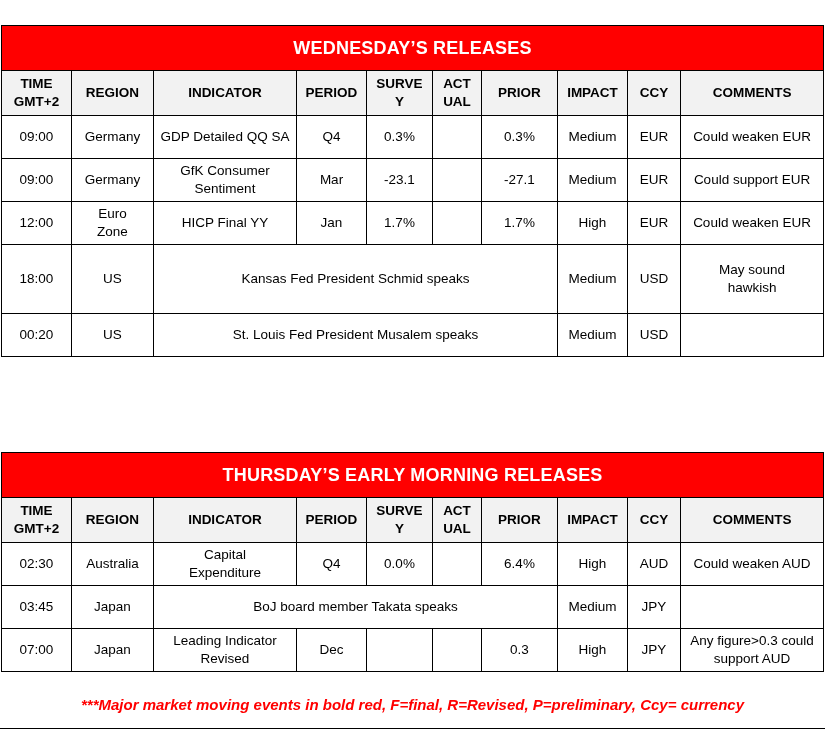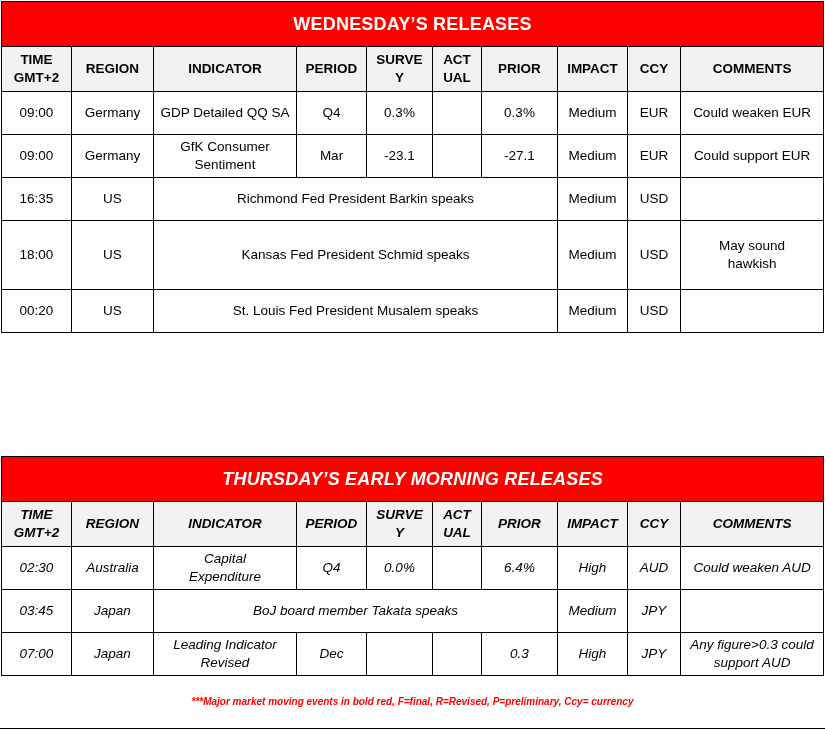--- a/index.html
+++ b/index.html
@@ -1,30 +1,30 @@
 <!DOCTYPE html>
 <html><head>
 <meta charset="utf-8">
 <style>
   html, body { margin: 0; padding: 0; background: #ffffff; }
   body { width: 825px; height: 731px; position: relative; overflow: hidden;
          font-family: "Liberation Sans", "DejaVu Sans", sans-serif; color: #000; }
-  table.cal { position: absolute; left: 1px; border-collapse: collapse; table-layout: fixed; width: 822px; }
+  table.cal { position: absolute; left: 1px; border-collapse: collapse; table-layout: fixed; width: 822px; margin-top: 24px; }
   table.cal td { border: 1.5px solid #000; text-align: center; vertical-align: middle;
                  font-size: 13.5px; line-height: 18px; padding: 0 3px; overflow: hidden; }
   col.c0 { width: 70px; } col.c1 { width: 82px; } col.c2 { width: 143px; } col.c3 { width: 70px; }
   col.c4 { width: 66px; } col.c5 { width: 49px; } col.c6 { width: 76px; } col.c7 { width: 70px; }
   col.c8 { width: 53px; } col.c9 { width: 143px; }
   tr.title td { background: #ff0000; color: #ffffff; font-weight: bold; font-size: 18px; height: 44px; letter-spacing: 0.2px; }
   tr.head td { background: #f2f2f2; font-weight: bold; font-size: 13.5px; height: 44px; }
   tr.row td { height: 42px; }
   #tbl1 { top: 1px; }
-  #tbl2 { top: 456px; font-style: italic; }
+  #tbl2 { top: 428px; }
   .footer-note { position: absolute; left: 0; width: 825px; top: 696px; text-align: center;
-                 color: #ff0000; font-weight: bold; font-style: italic; font-size: 10px; }
+                 color: #ff0000; font-weight: bold; font-style: italic; font-size: 15px; }
   .footer-line { position: absolute; left: 0; width: 825px; top: 728px; height: 0; border-top: 1.5px solid #000; }
 </style>
 </head>
 <body>
 
 <table class="cal" id="tbl1">
   <colgroup>
       <col class="c0">
       <col class="c1">
       <col class="c2">
@@ -72,29 +72,33 @@
     <td>GfK Consumer Sentiment</td>
     <td>Mar</td>
     <td>-23.1</td>
     <td></td>
     <td>-27.1</td>
     <td>Medium</td>
     <td>EUR</td>
     <td>Could support EUR</td>
   </tr>
 
+  <tr class="row">
+    <td>12:00</td>
+    <td style="padding:0 14px;">Euro Zone</td>
+    <td>HICP Final YY</td>
+    <td>Jan</td>
+    <td>1.7%</td>
+    <td></td>
+    <td>1.7%</td>
+    <td>High</td>
+    <td>EUR</td>
+    <td>Could weaken EUR</td>
+  </tr>
 
-  <tr class="row">
-    <td>16:35</td>
-    <td>US</td>
-    <td colspan="5">Richmond Fed President Barkin speaks</td>
-    <td>Medium</td>
-    <td>USD</td>
-    <td></td>
-  </tr>
 
 
   <tr class="row">
     <td>18:00</td>
     <td>US</td>
     <td colspan="5">Kansas Fed President Schmid speaks</td>
     <td>Medium</td>
     <td>USD</td>
     <td style="padding:13px 24px;">May sound hawkish</td>
   </tr>

